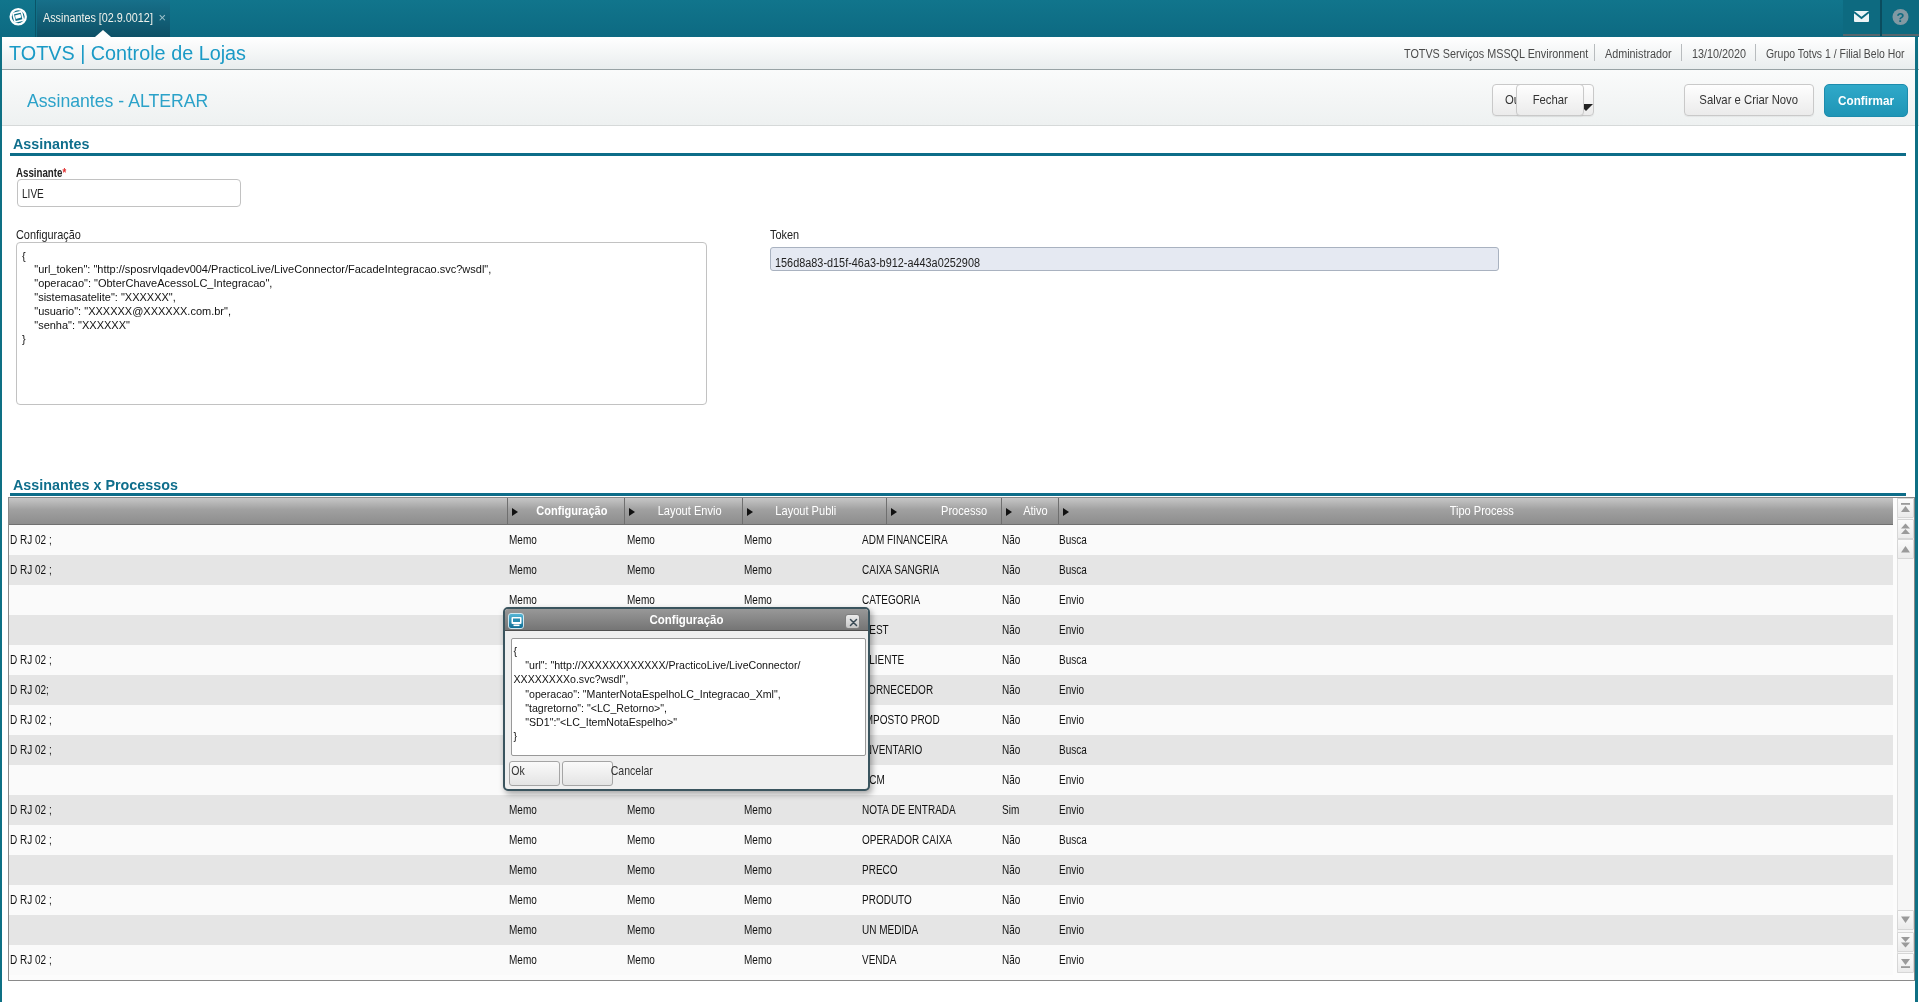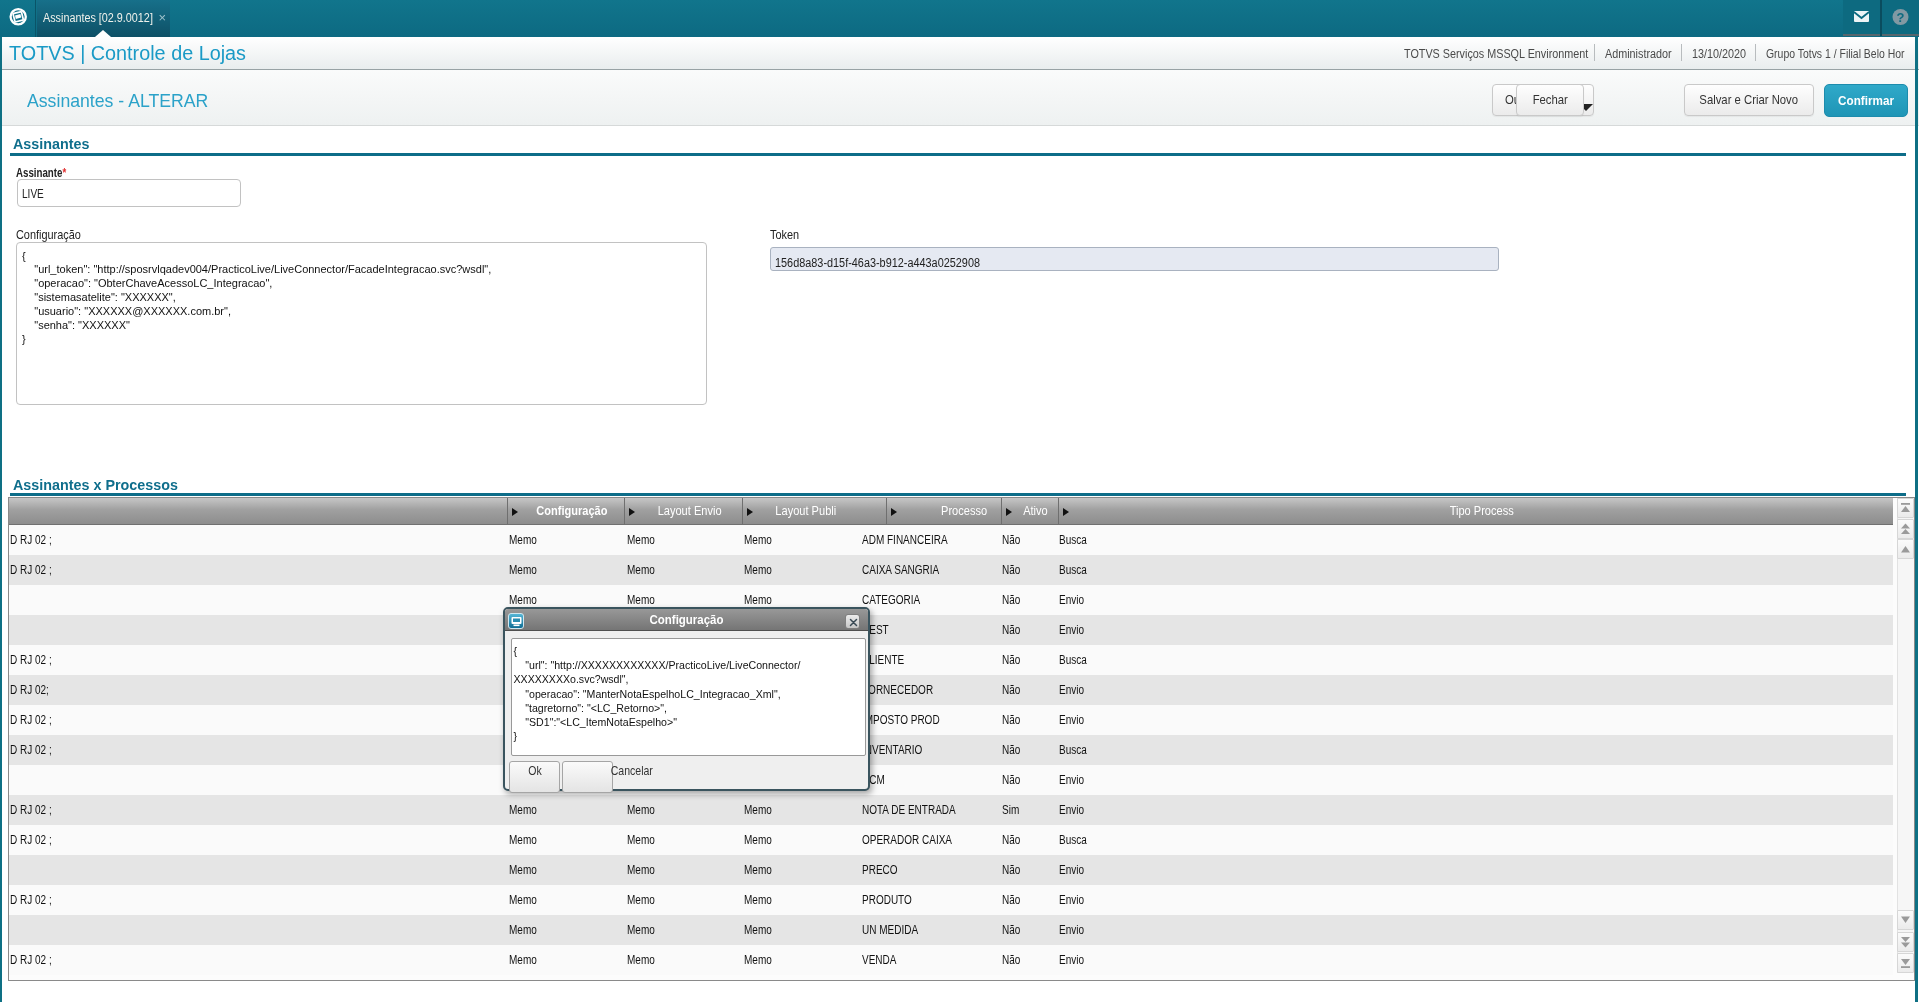--- a/index.html
+++ b/index.html
@@ -127,23 +127,23 @@
   border-radius:3px; background:linear-gradient(#55b6d6,#0f6d94);
   border:1px solid #cfe7f0; }
 #mclose { position:absolute; left:340px; top:5px; width:15px; height:15px;
   background:linear-gradient(#ececec,#c6c6c6); border:1px solid #7f7f7f;
   border-radius:3px; }
 #mclose svg { position:absolute; left:2.5px; top:2.5px; }
 #mta { position:absolute; left:6px; top:29px; width:355px; height:118px;
   background:#fff; border:1px solid #999; border-radius:2px; }
 #mta .v { position:absolute; left:1.5px; top:5px; font-size:10.6px; color:#111;
   line-height:14.2px; white-space:pre; }
-.mbtn { position:absolute; top:152px; width:51px; height:32px;
+.mbtn { position:absolute; top:152px; width:51px; height:25px;
   background:linear-gradient(#fafafa,#e4e4e4); border:1px solid #a5a5a5;
-  border-radius:3px; font-size:12.4px; color:#333; text-align:center;
+  border-radius:3px; font-size:12.4px; color:#333; 
   line-height:18px; }
 .mbtn .sx { transform:scaleX(0.85); transform-origin:center; }
 #mok { left:4px; }
 #mcancel { left:57px;padding-left:44px; }
 </style>
 </head>
 <body>
 
   <div id="topbar" class="abs"></div>
   <div id="logobox" class="abs">

